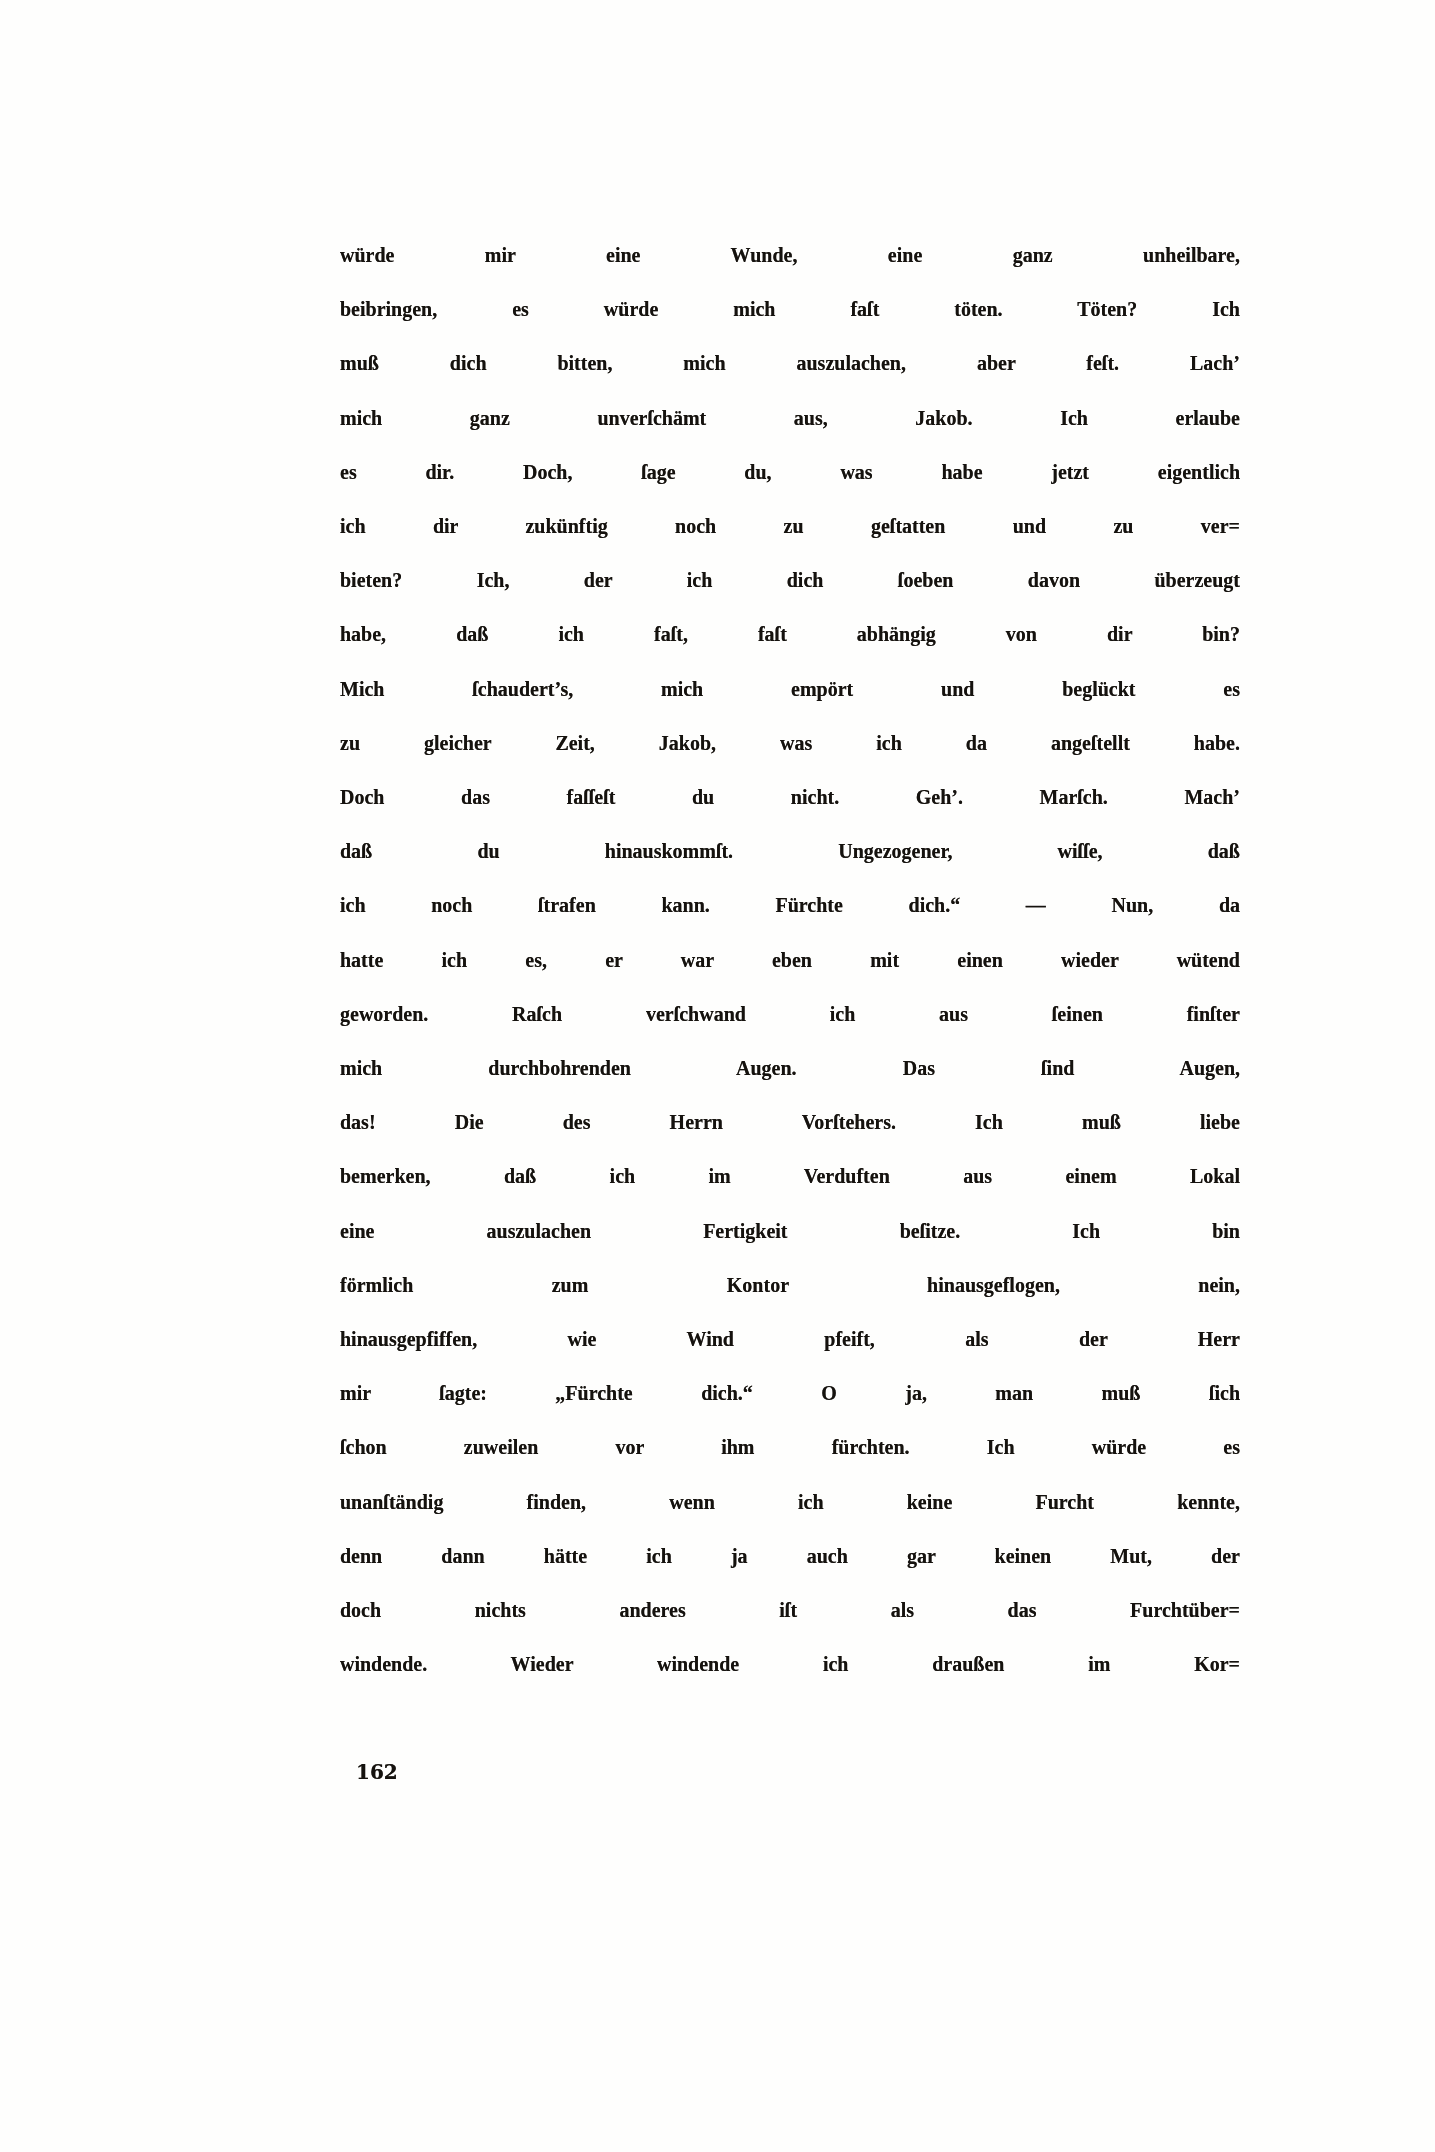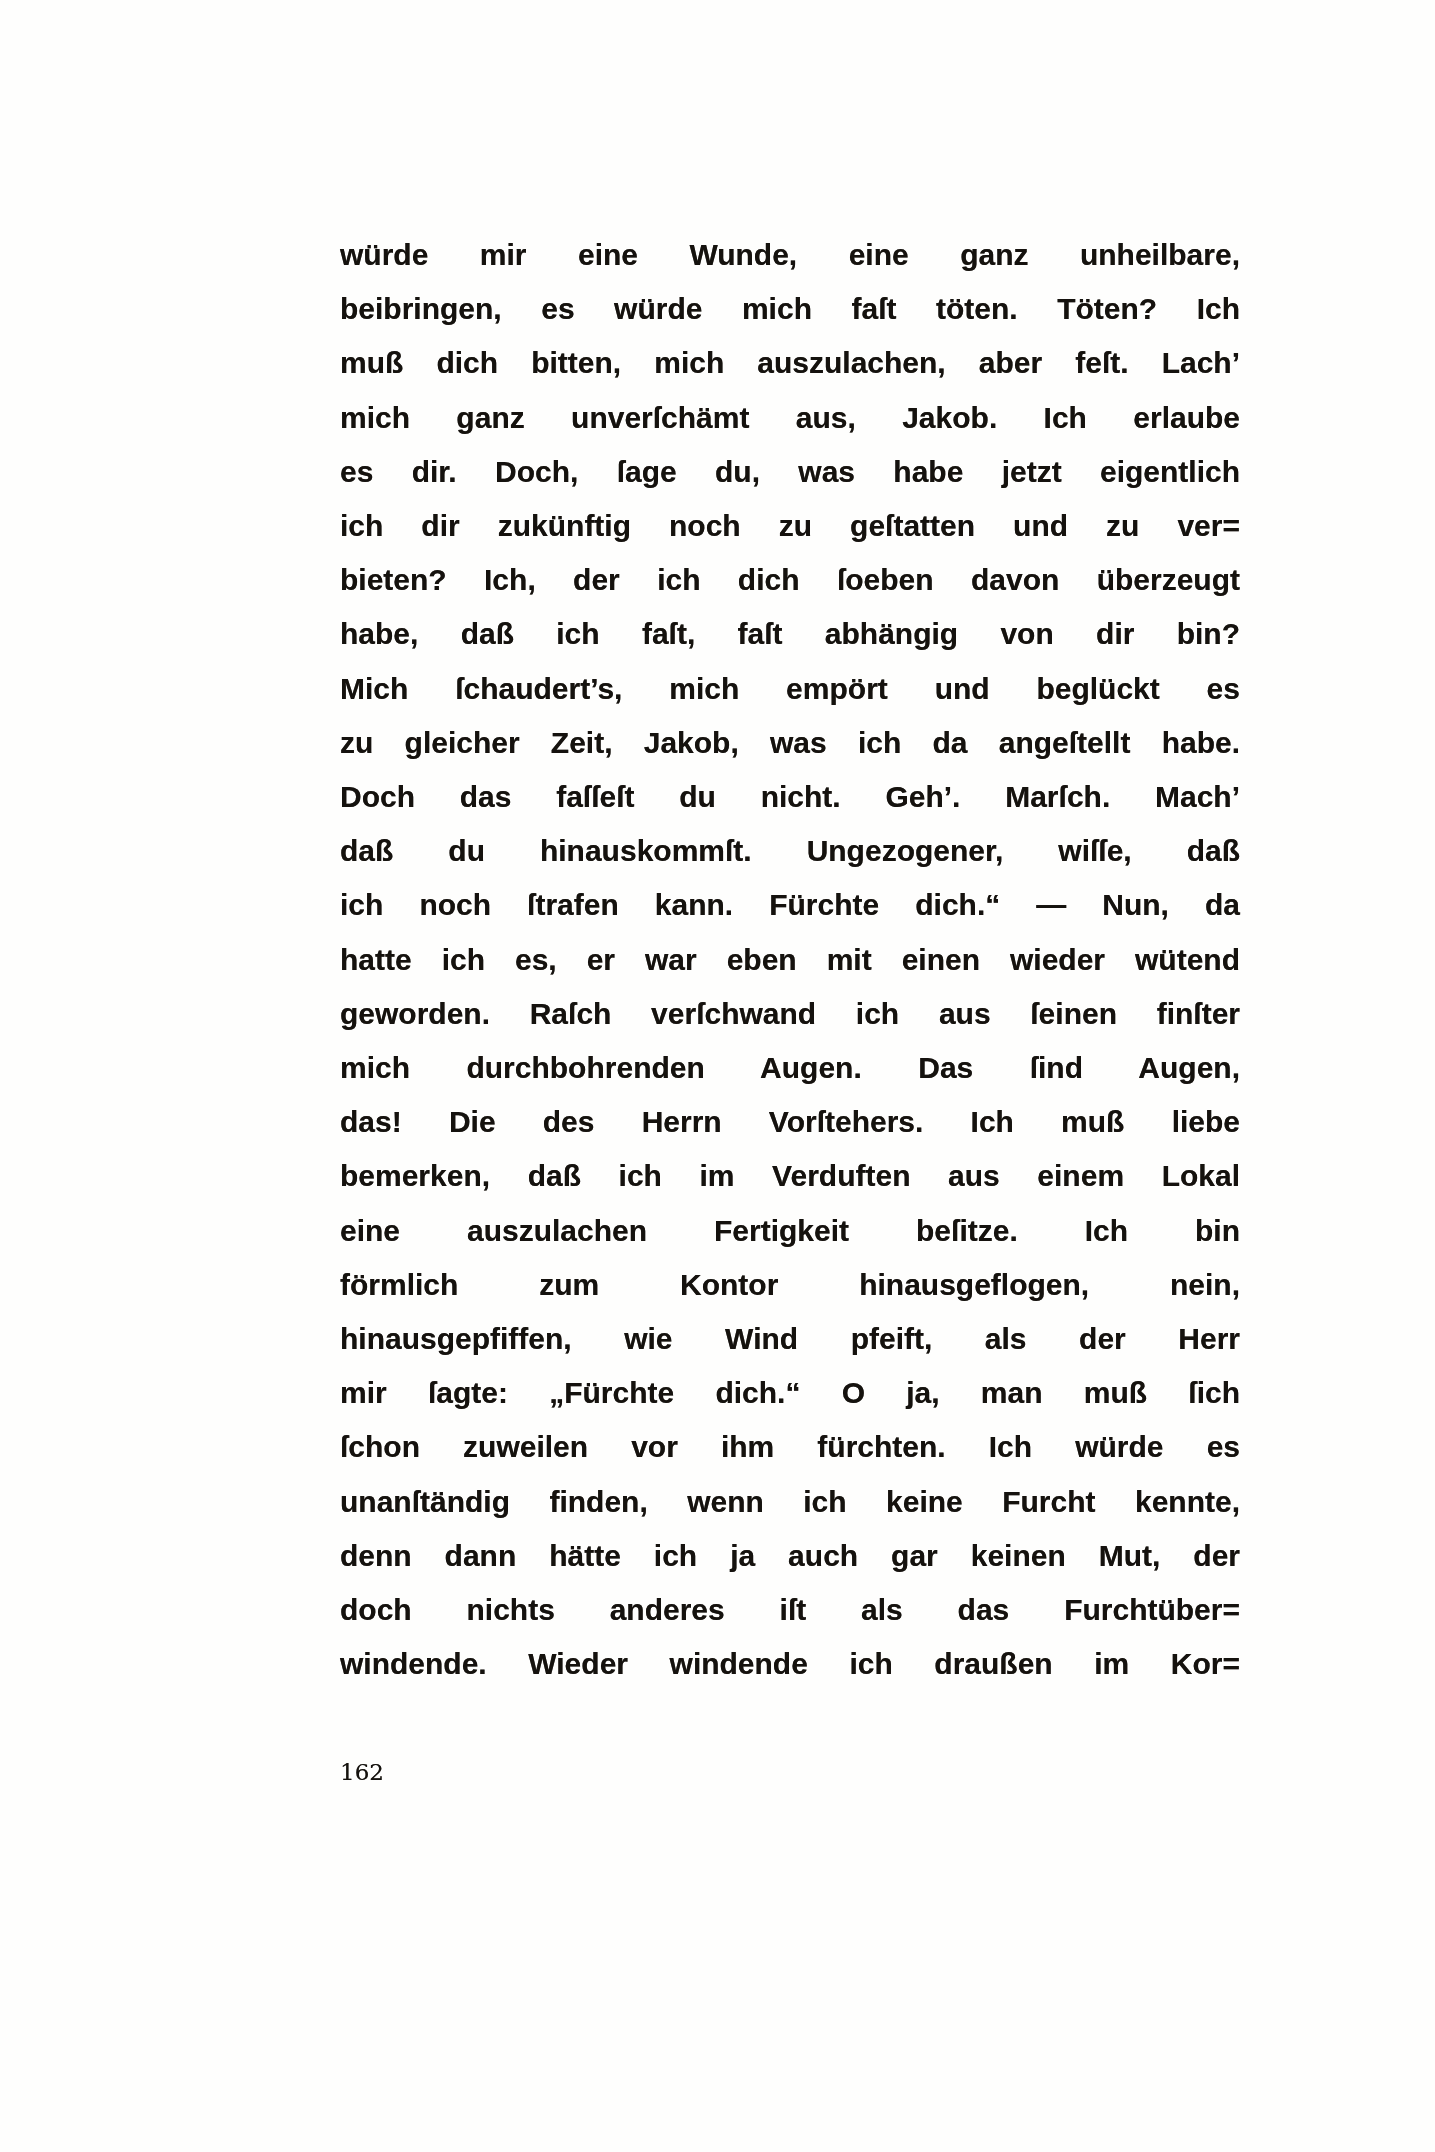--- a/index.html
+++ b/index.html
@@ -19,37 +19,37 @@
   }
   .textblock {
     position: absolute;
     left: 340px;
     top: 228px;
     width: 900px;
   }
   .line {
     margin: 0;
     padding: 0;
-    font-family: Liberation Sans, sans-serif;
+    font-family: Liberation Serif, serif;
     font-weight: 700;
-    font-size: 30px;
+    font-size: 20px;
     line-height: 54.2px;
     color: #15120e;
     text-align: justify;
     text-align-last: justify;
     text-shadow: 0 0 0.5px rgba(20, 16, 10, 0.65);
     white-space: normal;
   }
   .pagenum {
     position: absolute;
-    left: 340px;
+    left: 356px;
     top: 1752px;
     font-family: "DejaVu Serif", serif;
-    font-weight: 400;
-    font-size: 23px;
+    font-weight: 700;
+    font-size: 20px;
     line-height: 40px;
     color: #15120e;
     text-shadow: 0 0 0.5px rgba(20, 16, 10, 0.65);
   }
 </style>
 </head>
 <body>
 
 <div class="page">
   <div class="textblock">

